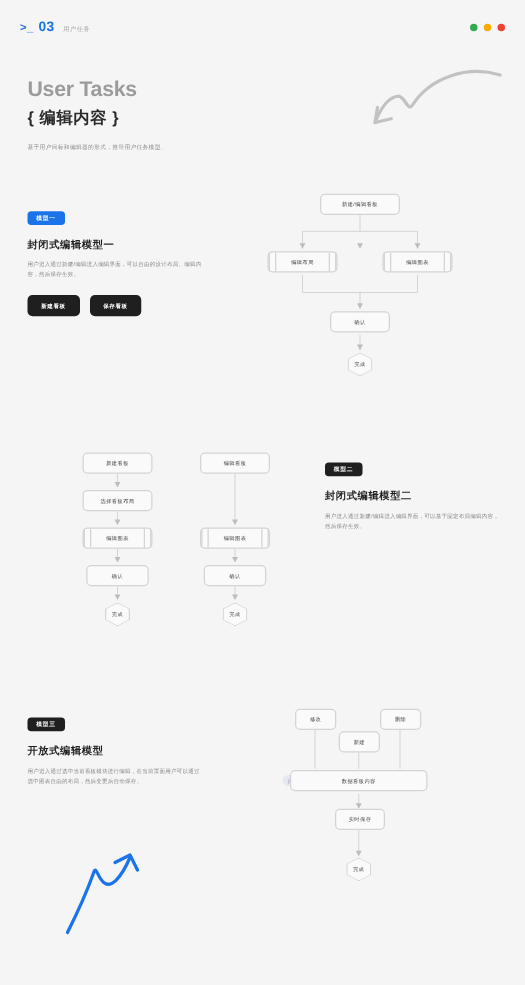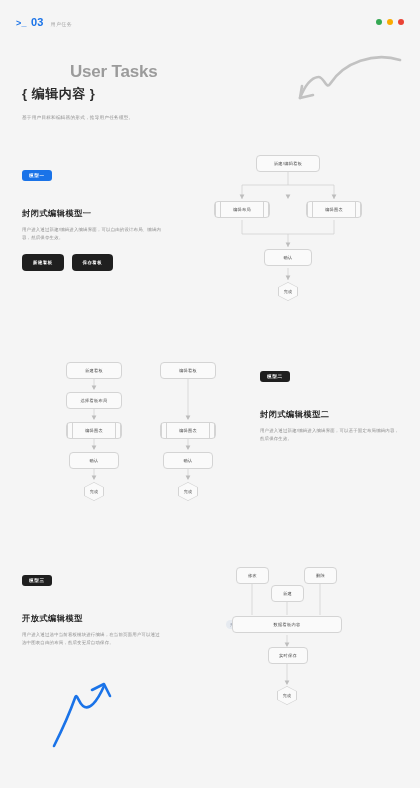--- a/index.html
+++ b/index.html
@@ -25,21 +25,20 @@
   .dot { width: 6px; height: 6px; border-radius: 50%; }
   .dot-g { background: #34a853; }
   .dot-y { background: #f9ab00; }
   .dot-r { background: #ea4335; }
 
   
   .hero { position: absolute; left: 22px; top: 62px; }
   .hero-en {
     font-size: 17px; font-weight: 700; color: #9b9b9b; letter-spacing: -.2px;
     line-height: 1.15;
-    margin-left: 48px;
   }
   .hero-cn {
     font-size: 13px; font-weight: 700; color: #2b2b2b; margin-top: 3px;
     letter-spacing: .5px;
   }
   .hero-desc {
     font-size: 4.6px; color: #8c8c8c; margin-top: 12px; letter-spacing: .25px;
   }
 
   
@@ -49,21 +48,21 @@
   
   .tblock { position: absolute; width: 140px; }
   .badge {
     display: inline-block; font-size: 4.6px; font-weight: 700; color: #fff;
     padding: 3px 7px; border-radius: 3px; letter-spacing: .6px;
   }
   .badge-blue { background: #1a73e8; }
   .badge-dark { background: #1f1f1f; }
   .tb-title {
     font-size: 8.2px; font-weight: 700; color: #1f1f1f;
-    margin-top: 27px; letter-spacing: .5px;
+    margin-top: 9px; letter-spacing: .5px;
   }
   .tb-desc {
     font-size: 4.4px; color: #8c8c8c; line-height: 1.85; margin-top: 7px;
     letter-spacing: .2px;
   }
   .btn-row { display: flex; gap: 8px; margin-top: 12px; }
   .btn {
     background: #1f1f1f; color: #fff; font-size: 4.4px; font-weight: 600;
     padding: 6px 11px; border-radius: 4px; letter-spacing: .5px;
     border: none; cursor: pointer;

